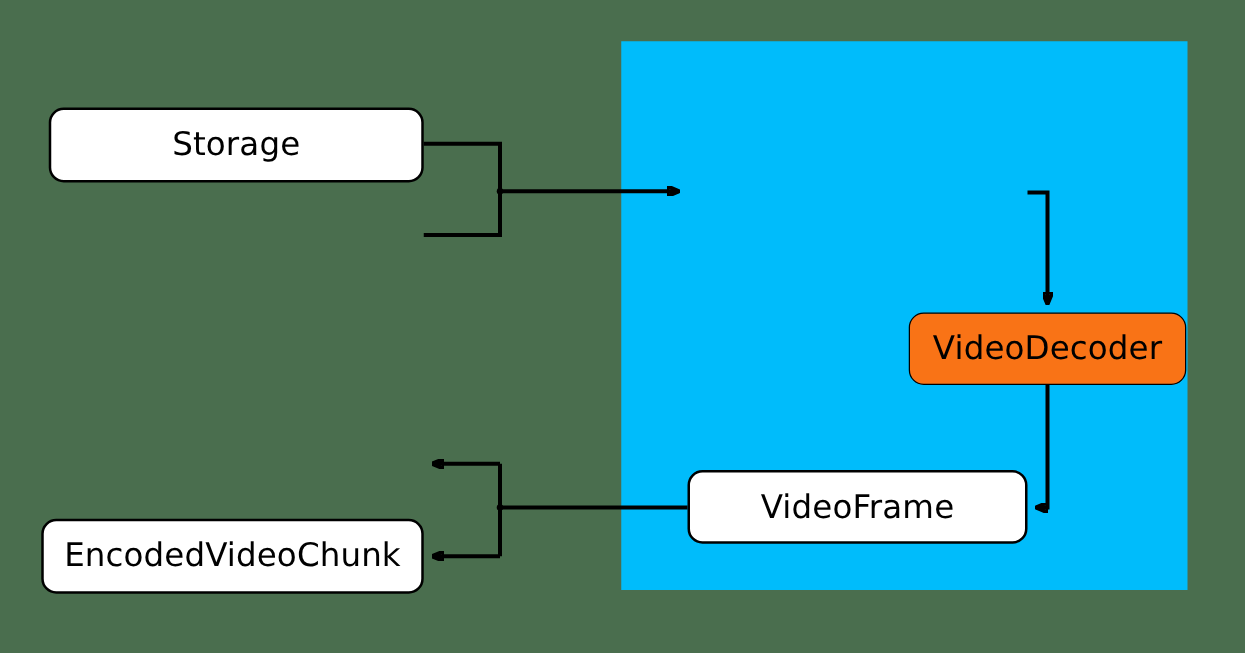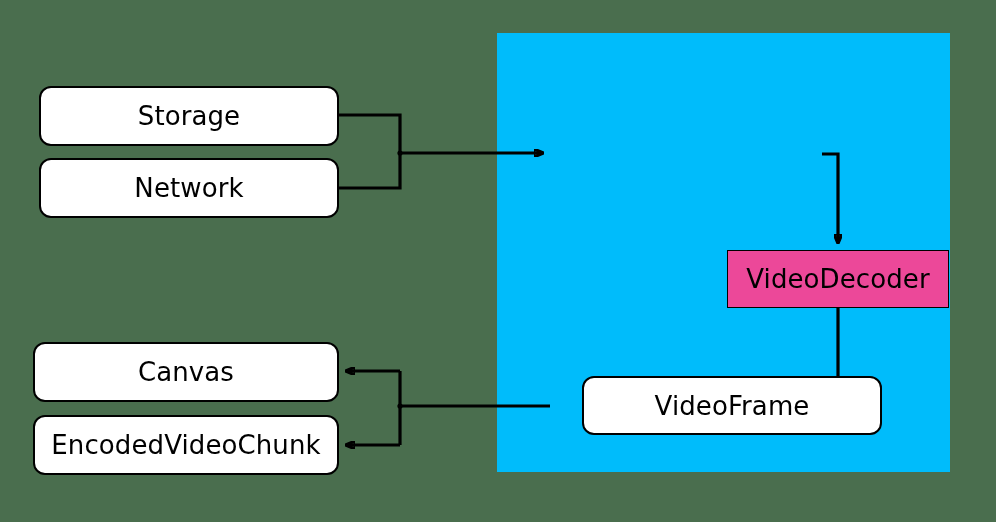--- a/index.html
+++ b/index.html
@@ -37,33 +37,33 @@
     line-height: 1;
     letter-spacing: 0.1px;
     white-space: nowrap;
   }
   .node-rounded {
     background: #ffffff;
     border: 2px solid #000000;
     border-radius: 12px;
   }
   .node-sharp {
-    background: #ec4899;
+    background: #f97316;
     border: 1.5px solid #000000;
-    border-radius: 0;
+    border-radius: 12px;
   }
   
   #node-storage   { left: 39px;  top: 86px;  width: 300px; height: 60px; }
   #node-network   { left: 39px;  top: 158px; width: 300px; height: 60px; }
   #node-canvas    { left: 33px;  top: 342px; width: 306px; height: 60px; }
   #node-mediastreamtrack { left: 33px; top: 415px; width: 306px; height: 60px; }
   
   #node-encodedvideochunk { left: 550px; top: 124px; width: 272px; height: 60px; font-size: 25px; }
   #node-videodecoder      { left: 727px; top: 250px; width: 222px; height: 58px; }
-  #node-videoframe        { left: 582px; top: 376px; width: 300px; height: 59px; }
+  #node-videoframe        { left: 550px; top: 376px; width: 272px; height: 59px; }
 
   svg.edges {
     position: absolute;
     left: 0;
     top: 0;
     width: 996px;
     height: 522px;
     pointer-events: none;
   }
   svg.edges path, svg.edges line {
@@ -109,34 +109,28 @@
       <path d="M 400 371 L 346 371" marker-end="url(#arrowhead)"></path>
       <path d="M 400 445 L 346 445" marker-end="url(#arrowhead)"></path>
       <circle class="junction-dot" cx="400" cy="406" r="2.6"></circle>
     </g>
   </svg>
 
   <div class="node node-rounded" id="node-storage">
     <span>Storage</span>
   </div>
 
-  <div class="node node-rounded" id="node-network">
-    <span>Network</span>
-  </div>
 
 
   <div class="node node-sharp" id="node-videodecoder">
     <span>VideoDecoder</span>
   </div>
 
   <div class="node node-rounded" id="node-videoframe">
     <span>VideoFrame</span>
   </div>
 
-  <div class="node node-rounded" id="node-canvas">
-    <span>Canvas</span>
-  </div>
 
   <div class="node node-rounded" id="node-mediastreamtrack">
     <span>EncodedVideoChunk</span>
   </div>
 
 </div>
 
 </body></html>

